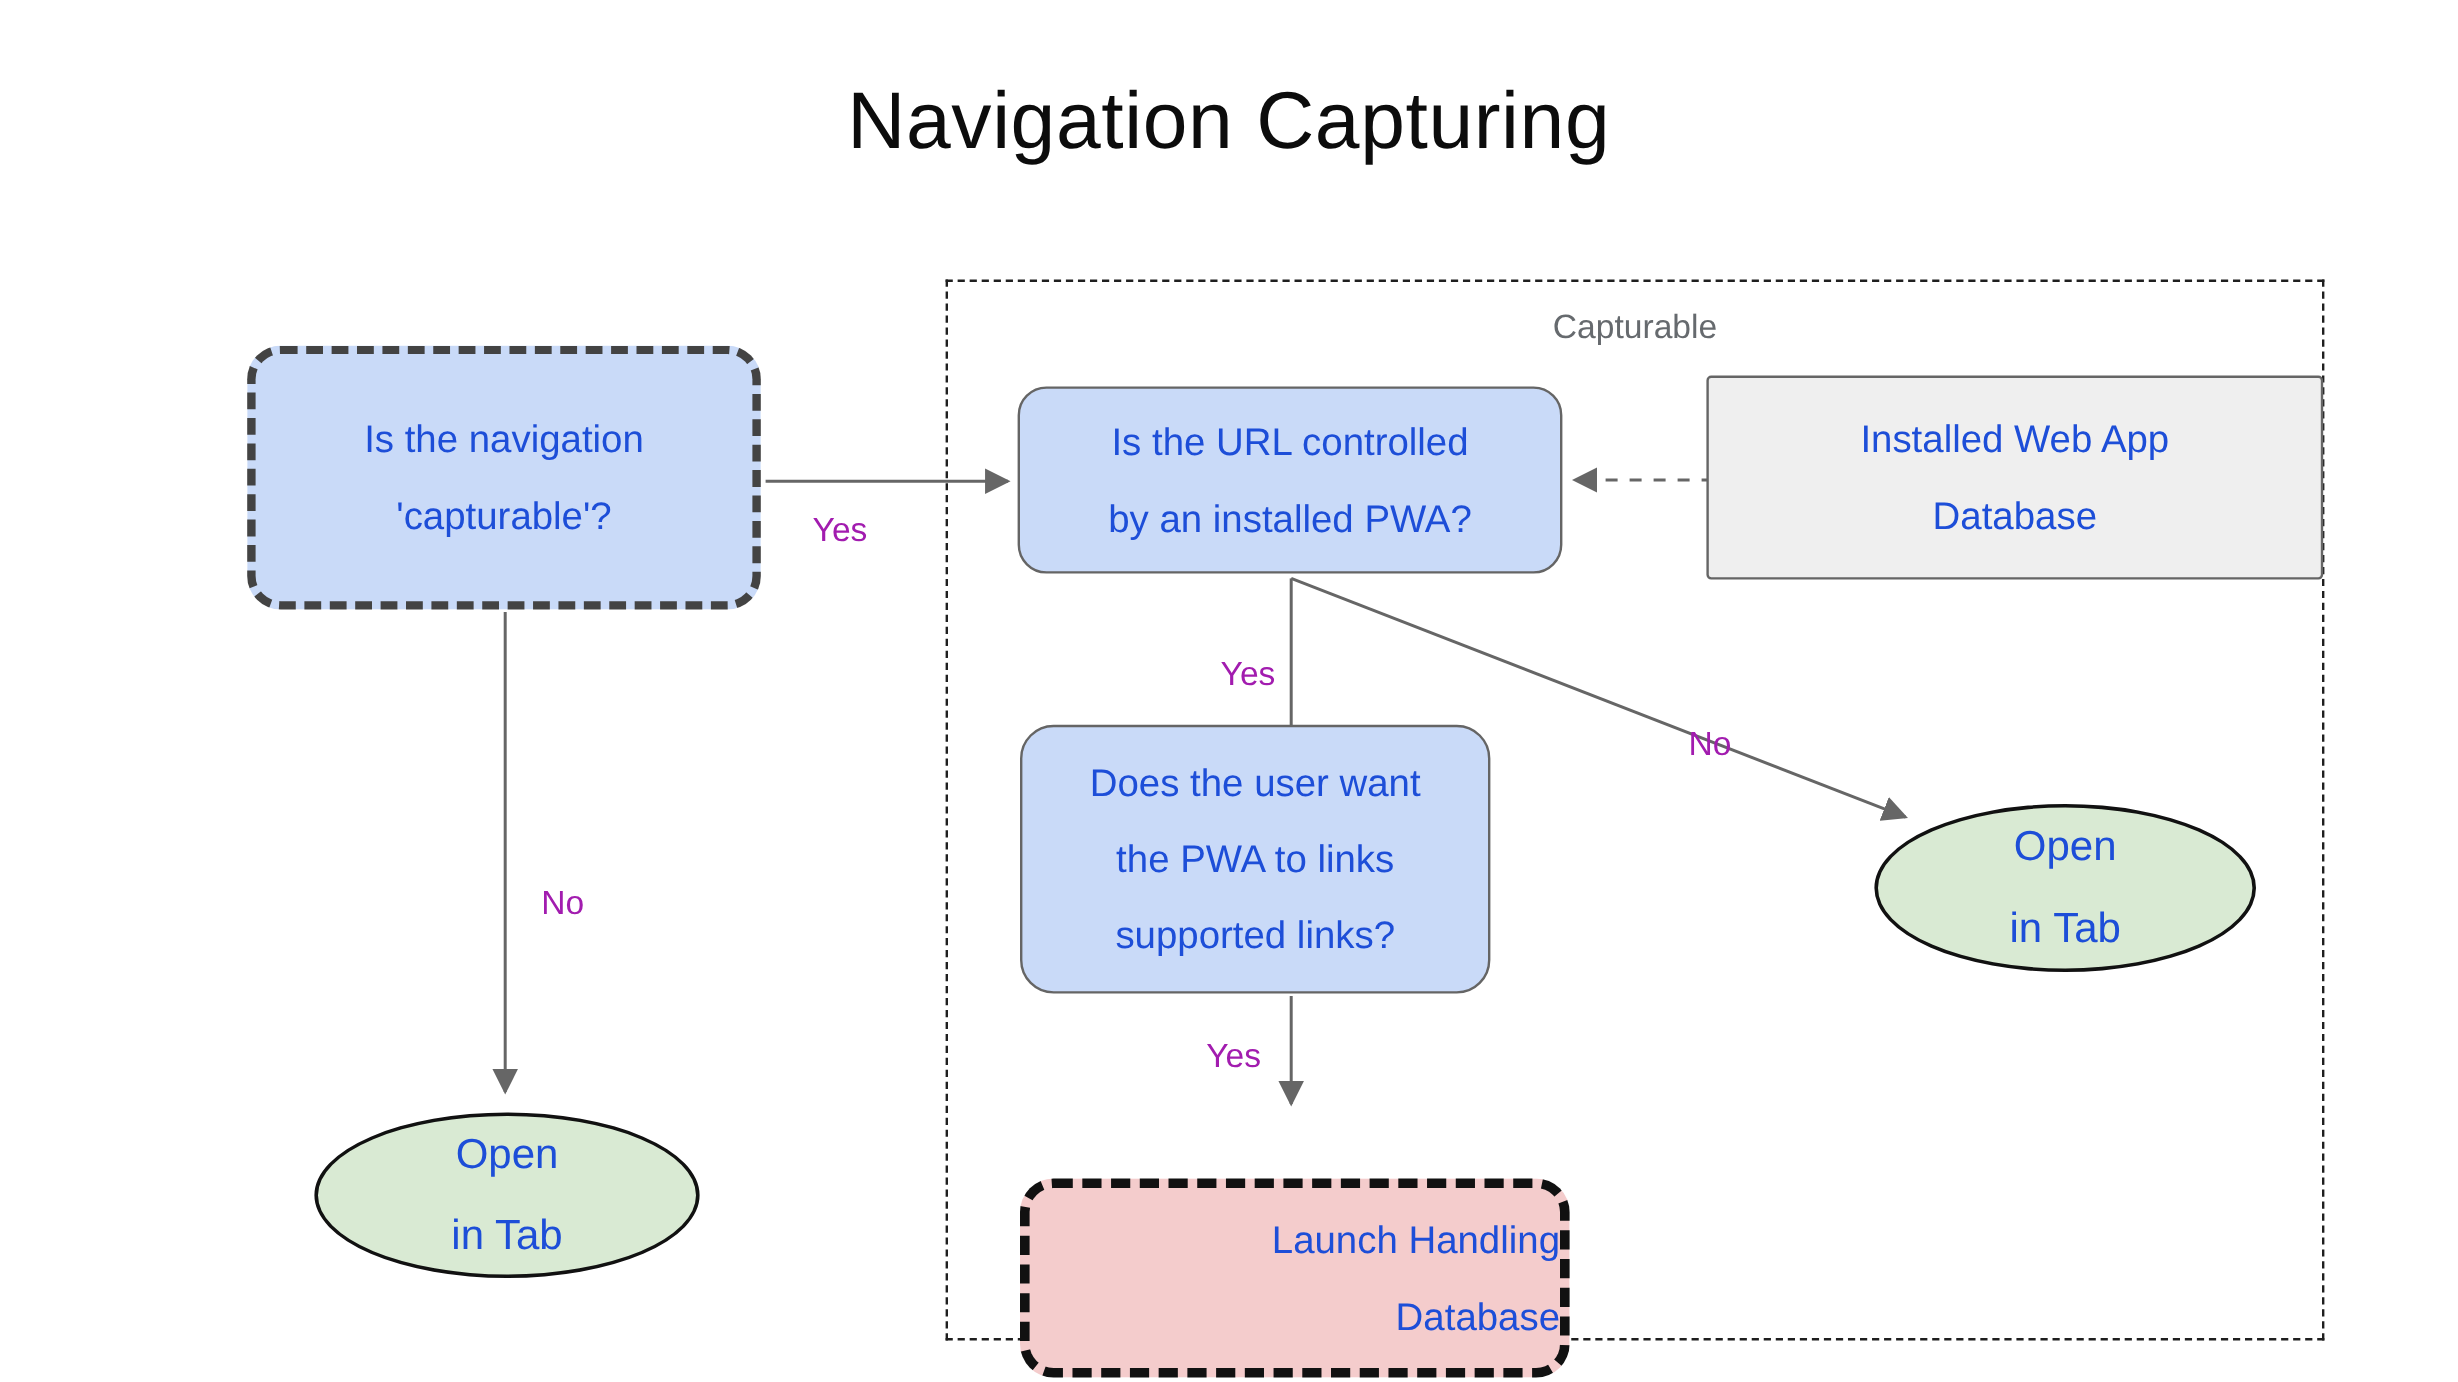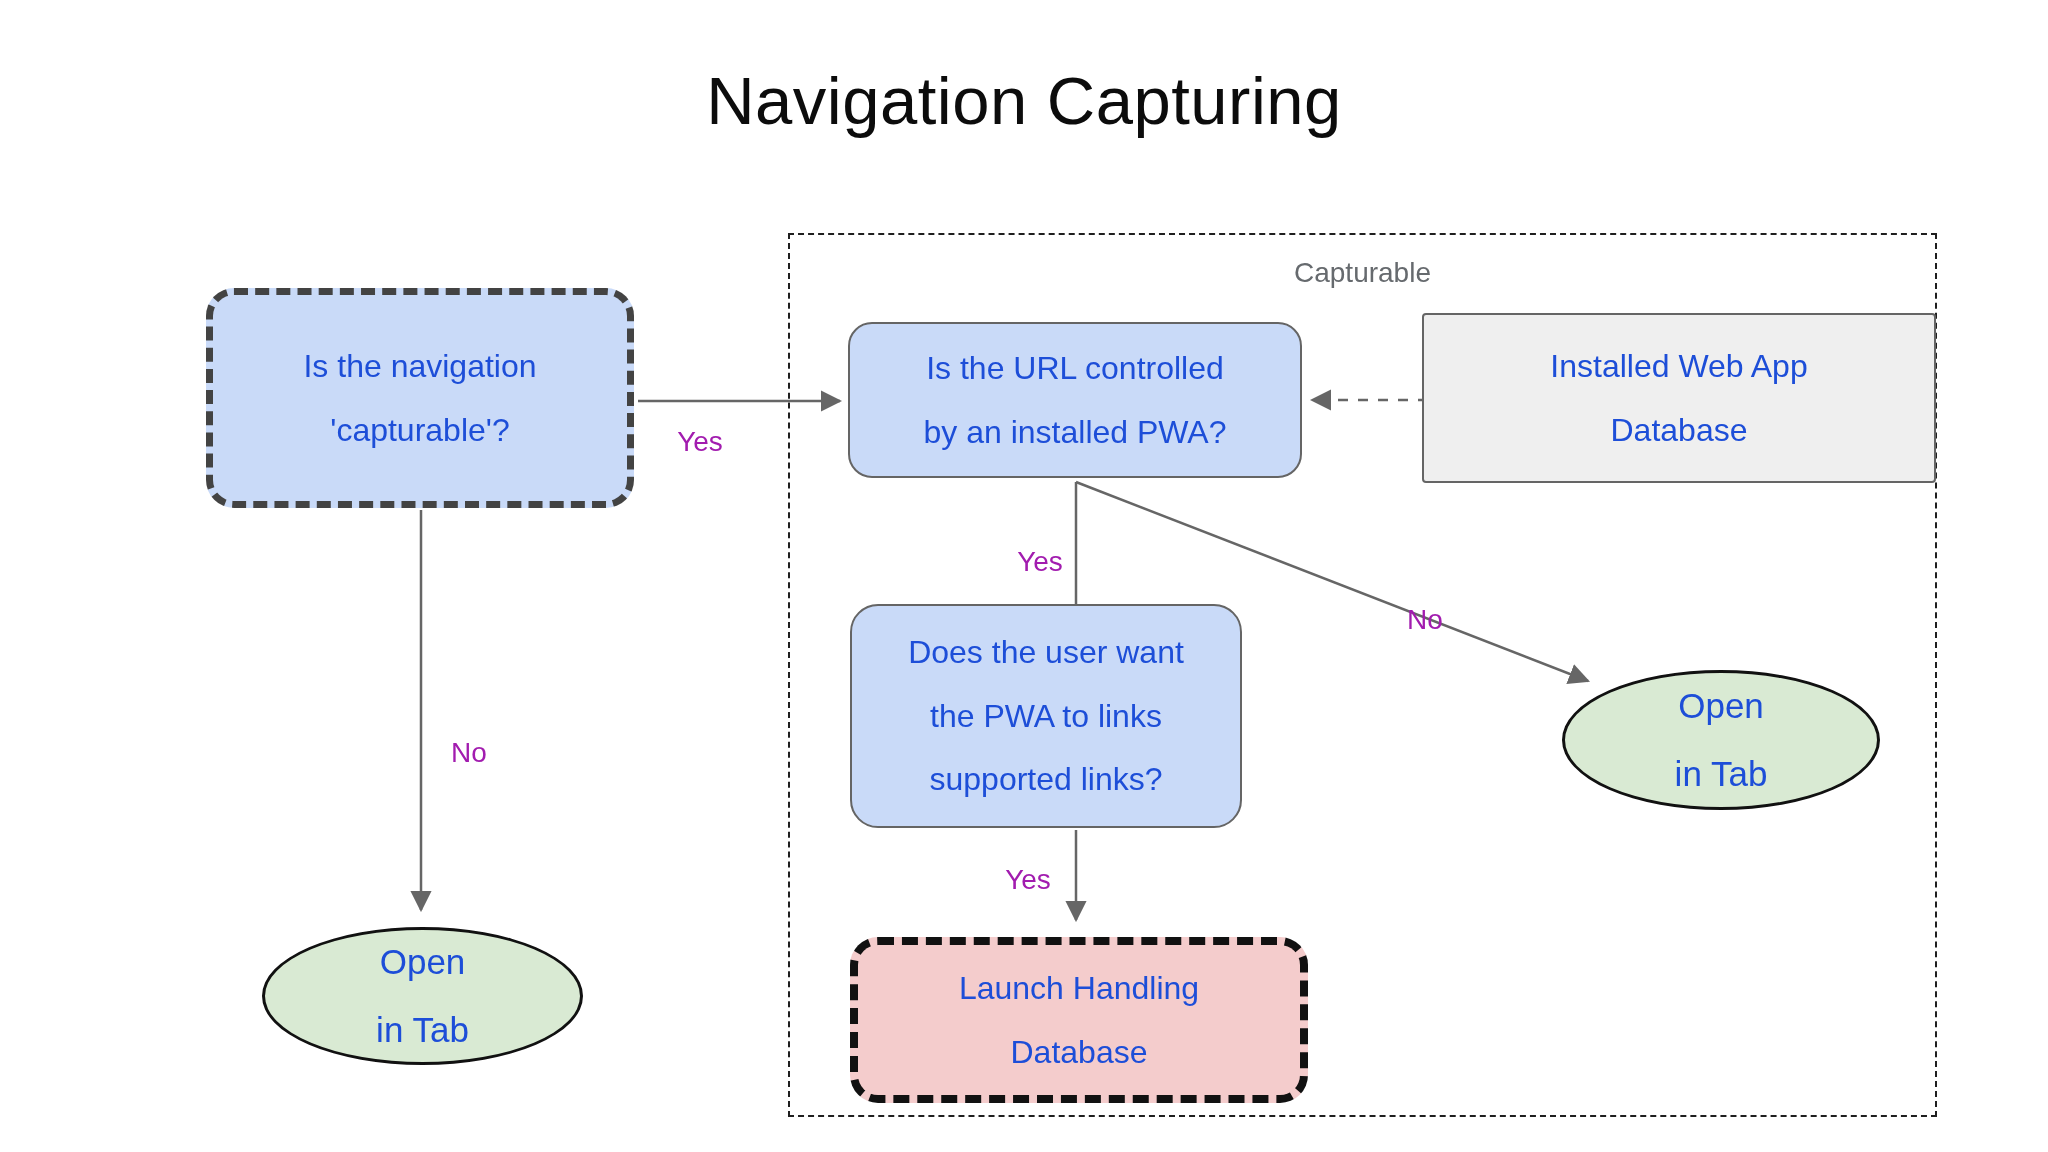--- a/index.html
+++ b/index.html
@@ -126,21 +126,21 @@
     <span>Installed Web App</span>
     <span>Database</span>
   </div>
 
   <div class="node blue solid-border rounded" style="left:850px; top:604px; width:392px; height:224px;text-align:right;">
     <span>Does the user want</span>
     <span>the PWA to links</span>
     <span>supported links?</span>
   </div>
 
-  <div class="node red dash-border-black rounded" style="left:850px; top:937px; width:458px; height:166px;">
+  <div class="node red dash-border-black rounded" style="left:850px; top:982px; width:458px; height:166px;align-items:flex-end;">
     <span>Launch Handling</span>
     <span>Database</span>
   </div>
 
   <div class="node green ellipse" style="left:1562px; top:670px; width:318px; height:140px;">
     <span>Open</span>
     <span>in Tab</span>
   </div>
 
   <div class="node green ellipse" style="left:262px; top:927px; width:321px; height:138px;">

